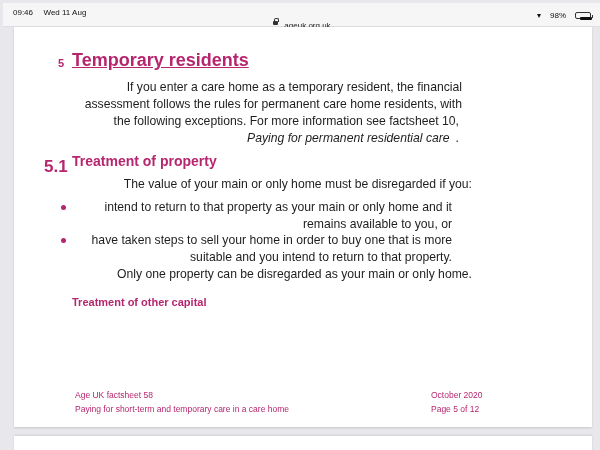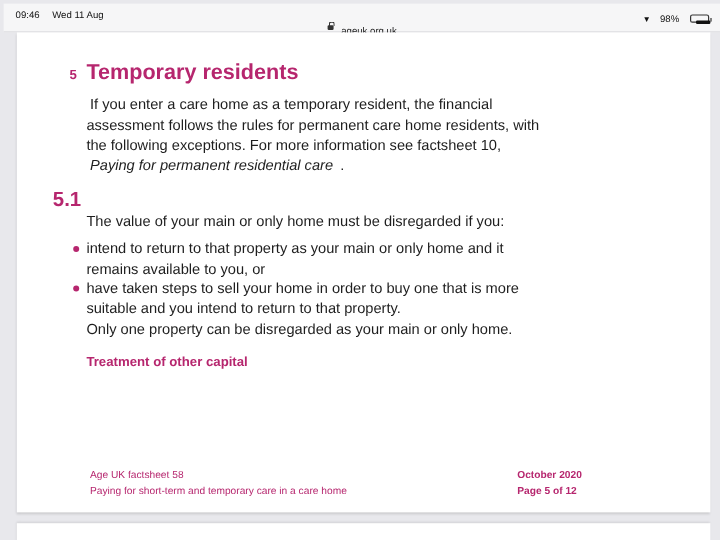--- a/index.html
+++ b/index.html
@@ -10,22 +10,22 @@
   .battery { width: 16px; height: 7px; border: 1px solid #333; border-radius: 2px; padding: 1px; position: relative; }
   .battery-fill { width: 100%; height: 100%; background: #111; border-radius: 1px; }
   .battery::after { content: ""; position: absolute; right: -3px; top: 1.5px; width: 1.5px; height: 3px; background: #333; }
   .url { position: absolute; top: 12px; left: 0; width: 592px; text-align: center; font-size: 8px; color: #222; }
   .lock { display: inline-block; width: 5px; height: 4px; background: #333; border-radius: 1px; margin-right: 3px; position: relative; top: 0px; }
   .lock::before { content: ""; position: absolute; left: 0.5px; top: -3px; width: 3px; height: 3px; border: 1px solid #333; border-bottom: none; border-radius: 2px 2px 0 0; }
   .page { position: absolute; left: 11px; top: 24px; width: 578px; height: 400px; background: #fff; box-shadow: 0 1px 2px rgba(0,0,0,0.15); }
   .page2 { position: absolute; left: 11px; top: 433px; width: 578px; height: 30px; background: #fff; box-shadow: 0 -1px 2px rgba(0,0,0,0.1); }
   .accent { color: #b6266e; }
   .h1-num { position: absolute; left: 41px; top: 27px; font-size: 11px; font-weight: bold; }
-  .h1 { position: absolute; left: 55px; top: 20px; font-size: 18px; font-weight: bold; }
-  .body { font-size: 12.2px; color: #1e1e1e; line-height: 17px; position: absolute; }
+  .h1 { position: absolute; left: 55px; top: 20px; font-size: 18px; font-weight: bold; text-decoration: underline; }
+  .body { font-size: 12.2px; color: #1e1e1e; line-height: 17px; position: absolute; text-align: right; }
   .h2-num { position: absolute; left: 27px; top: 127px; font-size: 17px; font-weight: bold; }
   .h2 { position: absolute; left: 55px; top: 123px; font-size: 14px; font-weight: bold; }
   .bullet-dot { position: absolute; width: 5px; height: 5px; border-radius: 50%; background: #b6266e; }
   .h3 { position: absolute; left: 55px; top: 266px; font-size: 11px; font-weight: bold; }
   .footer { position: absolute; font-size: 8.5px; line-height: 11px; color: #b6266e; }
 </style>
 </head>
 <body>
 
 <div class="status-bar">
@@ -39,33 +39,34 @@
       </span>
   </div>
 </div>
 
 <div class="page">
   <div class="h1-num accent">5</div>
   <div class="h1 accent">Temporary residents</div>
   <div class="body" style="left:55px; top:49px; width:390px;"><span>If you enter a care home as a temporary resident, the financial assessment follows the rules for permanent care home residents, with the following exceptions. For more information see factsheet 10, </span><i>Paying for permanent residential care</i><span>.</span></div>
 
   <div class="h2-num accent">5.1</div>
+  <div class="h2 accent">Treatment of property</div>
   <div class="body" style="left:55px; top:146px; width:400px;">The value of your main or only home must be disregarded if you:</div>
 
   <span class="bullet-dot" style="left:44px; top:175px;"></span>
   <div class="body" style="left:55px; top:169px; width:380px;">intend to return to that property as your main or only home and it remains available to you, or</div>
   <span class="bullet-dot" style="left:44px; top:208px;"></span>
   <div class="body" style="left:55px; top:236px; width:400px;">Only one property can be disregarded as your main or only home.</div>
 
   <div class="body" style="left:55px; top:202px; width:380px;">have taken steps to sell your home in order to buy one that is more suitable and you intend to return to that property.</div>
 
   <div class="h3 accent">Treatment of other capital</div>
 
   <div class="footer" style="left:55px; top:357px;">
     <div>Age UK factsheet 58</div>
     <div>Paying for short-term and temporary care in a care home</div>
   </div>
-  <div class="footer" style="left:411px; top:357px;font-weight:bold;">
+  <div class="footer" style="left:411px; top:357px;">
     <div>October 2020</div>
     <div>Page 5 of 12</div>
   </div>
 </div>
 <div class="page2"></div>
 
 </body></html>

